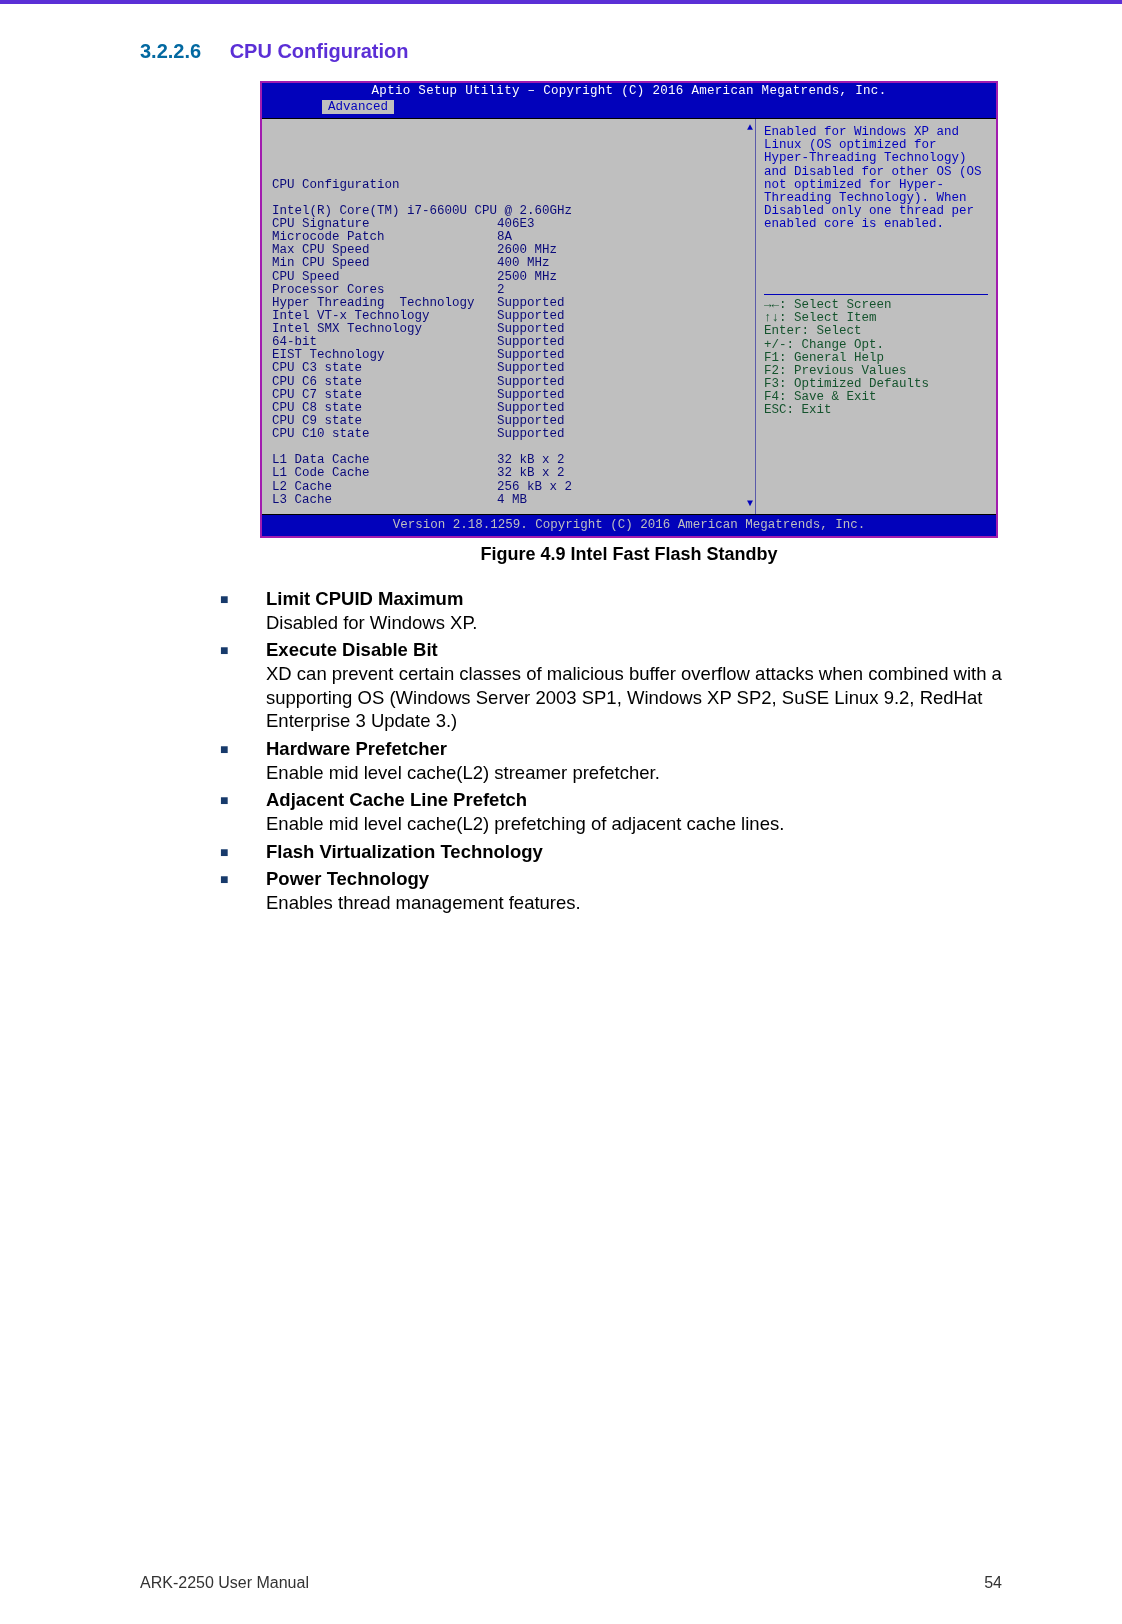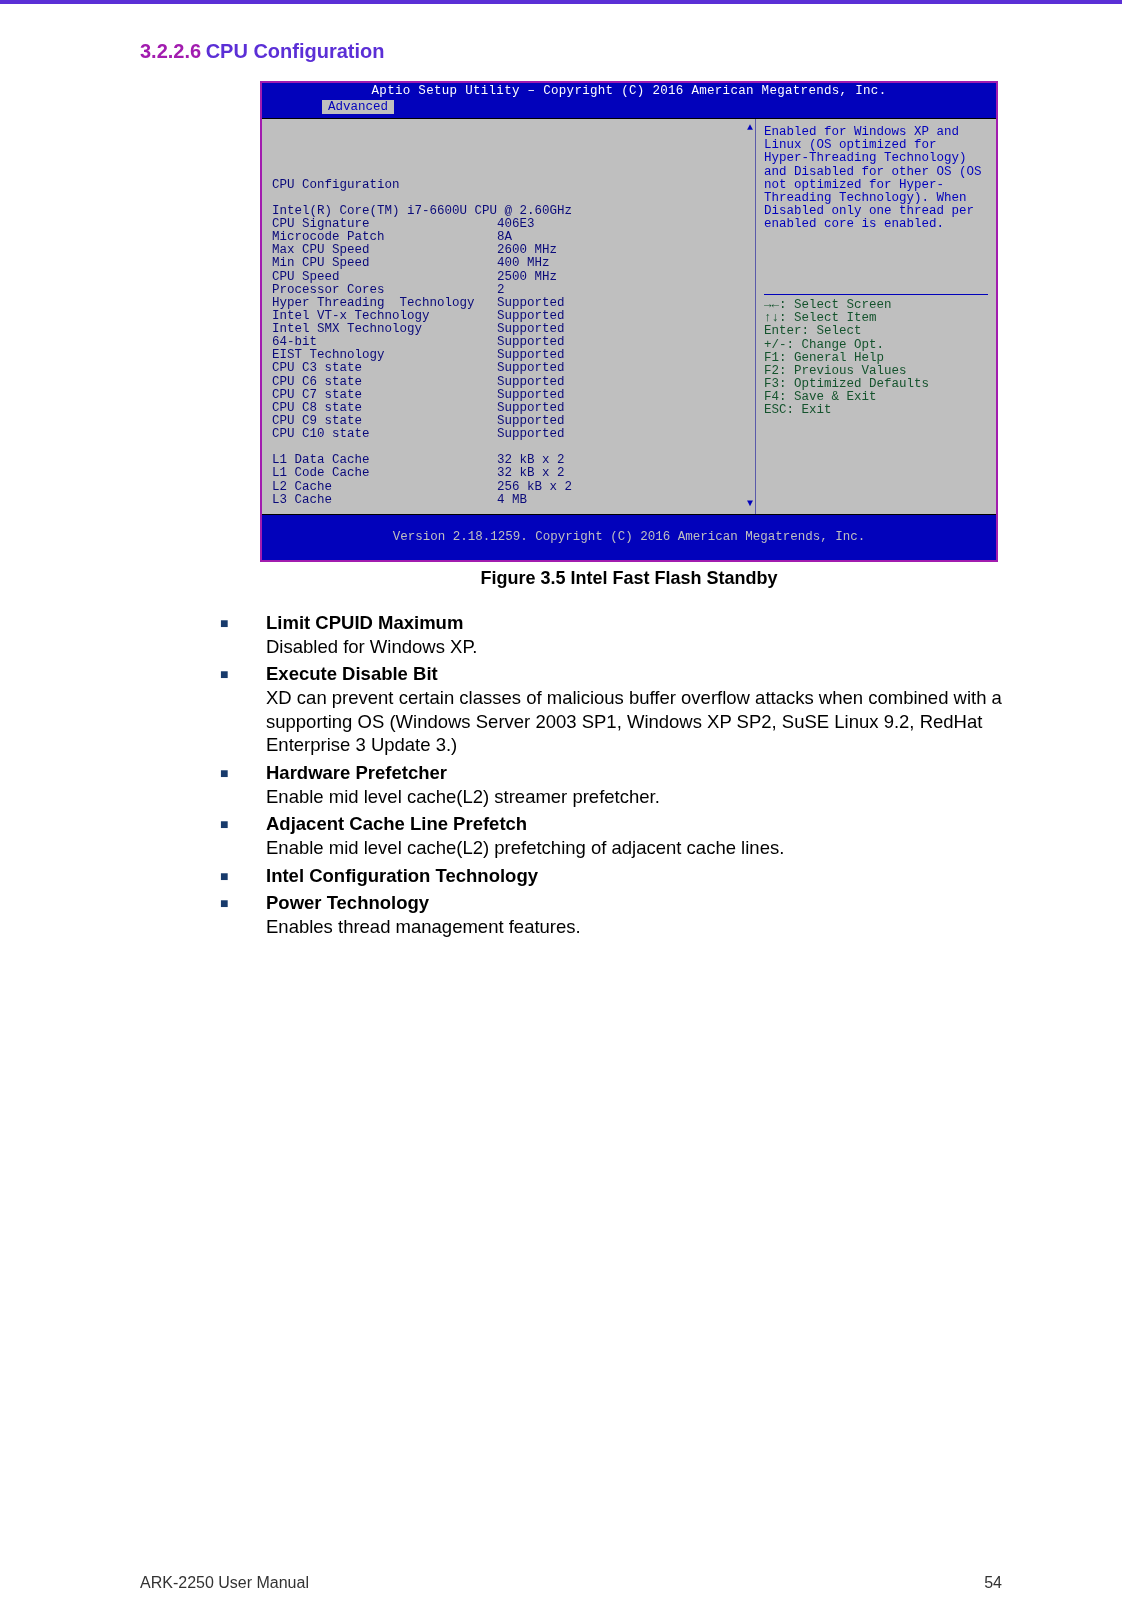--- a/index.html
+++ b/index.html
@@ -17,22 +17,22 @@
     position: relative;
     padding: 36px 120px 40px 140px;
     border-top: 4px solid #5b2fd6;
   }
   .sec-heading {
     margin: 0 0 18px 0;
   }
   .sec-num {
     font-weight: bold;
     font-size: 20px;
-    color: #a21caf;
-    margin-right: 0;
+    color: #0369a1;
+    margin-right: 24px;
   }
   .sec-title {
     font-weight: bold;
     font-size: 20px;
     color: #5b2fd6;
   }
   
   .bios {
     margin: 0 0 6px 120px;
     width: 738px;
@@ -104,21 +104,21 @@
     margin: 28px 0 4px 0;
   }
   .bios-keys {
     white-space: pre;
     color: #14532d;
   }
   .bios-footer {
     background: #0202bb;
     color: #bfbfbf;
     text-align: center;
-    padding: 16px 4px;
+    padding: 4px 4px;
     font-size: 12.5px;
   }
   .figure-caption {
     text-align: center;
     font-weight: bold;
     font-size: 18px;
     margin: 4px 0 22px 120px;
     width: 738px;
   }
   .option-list {
@@ -207,21 +207,21 @@
 F1: General Help
 F2: Previous Values
 F3: Optimized Defaults
 F4: Save &amp; Exit
 ESC: Exit</div>
       </div>
     </div>
     <div class="bios-footer">Version 2.18.1259. Copyright (C) 2016 American Megatrends, Inc.</div>
   </div>
 
-  <div class="figure-caption">Figure 3.5 Intel Fast Flash Standby</div>
+  <div class="figure-caption">Figure 4.9 Intel Fast Flash Standby</div>
 
   <div class="option-list" id="option-list">
       <div class="opt-item">
         <div class="opt-bullet">■</div>
         <div class="opt-body">
           <div class="opt-title">Limit CPUID Maximum</div>
           <div class="opt-desc">Disabled for Windows XP.</div>
         </div>
       </div>
       <div class="opt-item">
@@ -241,21 +241,21 @@
       <div class="opt-item">
         <div class="opt-bullet">■</div>
         <div class="opt-body">
           <div class="opt-title">Adjacent Cache Line Prefetch</div>
           <div class="opt-desc">Enable mid level cache(L2) prefetching of adjacent cache lines.</div>
         </div>
       </div>
       <div class="opt-item">
         <div class="opt-bullet">■</div>
         <div class="opt-body">
-          <div class="opt-title">Intel Configuration Technology</div>
+          <div class="opt-title">Flash Virtualization Technology</div>
         </div>
       </div>
       <div class="opt-item">
         <div class="opt-bullet">■</div>
         <div class="opt-body">
           <div class="opt-title">Power Technology</div>
           <div class="opt-desc">Enables thread management features.</div>
         </div>
       </div>
     </div>

